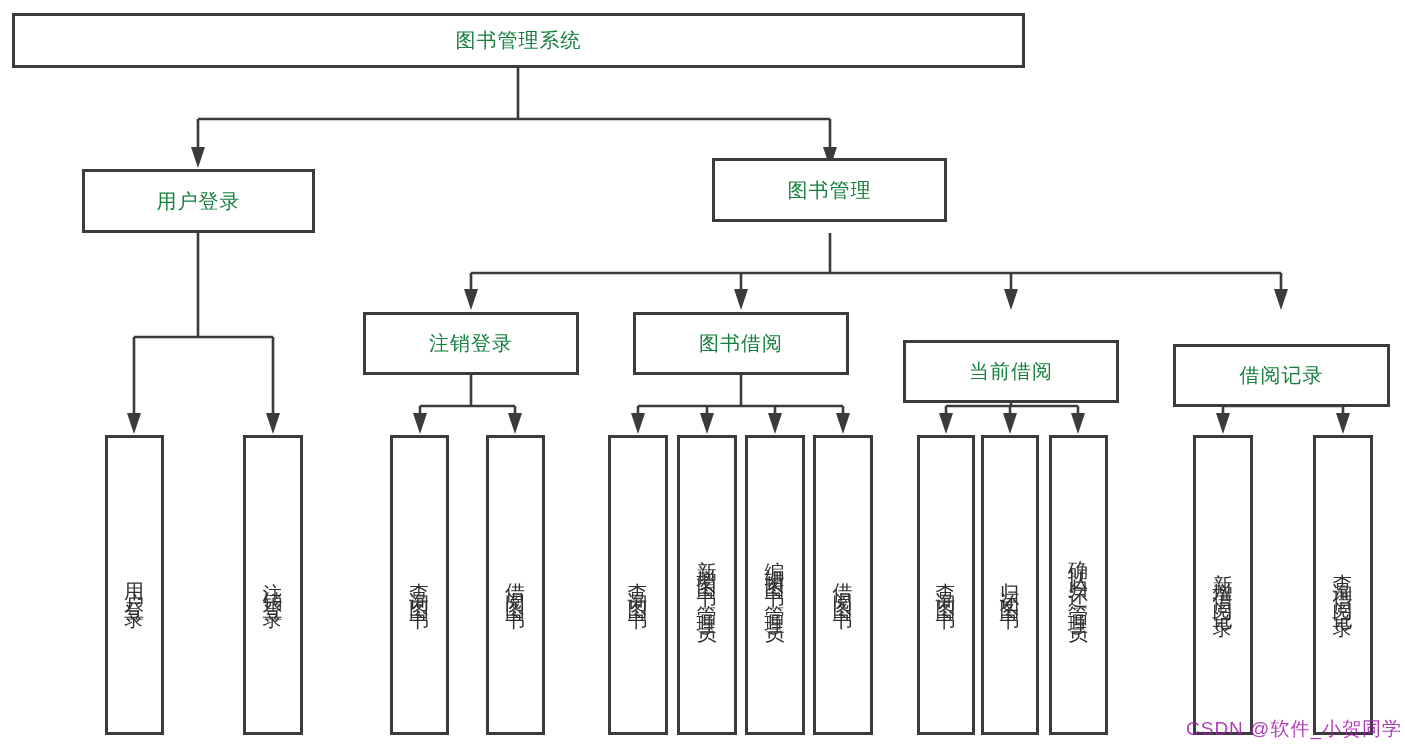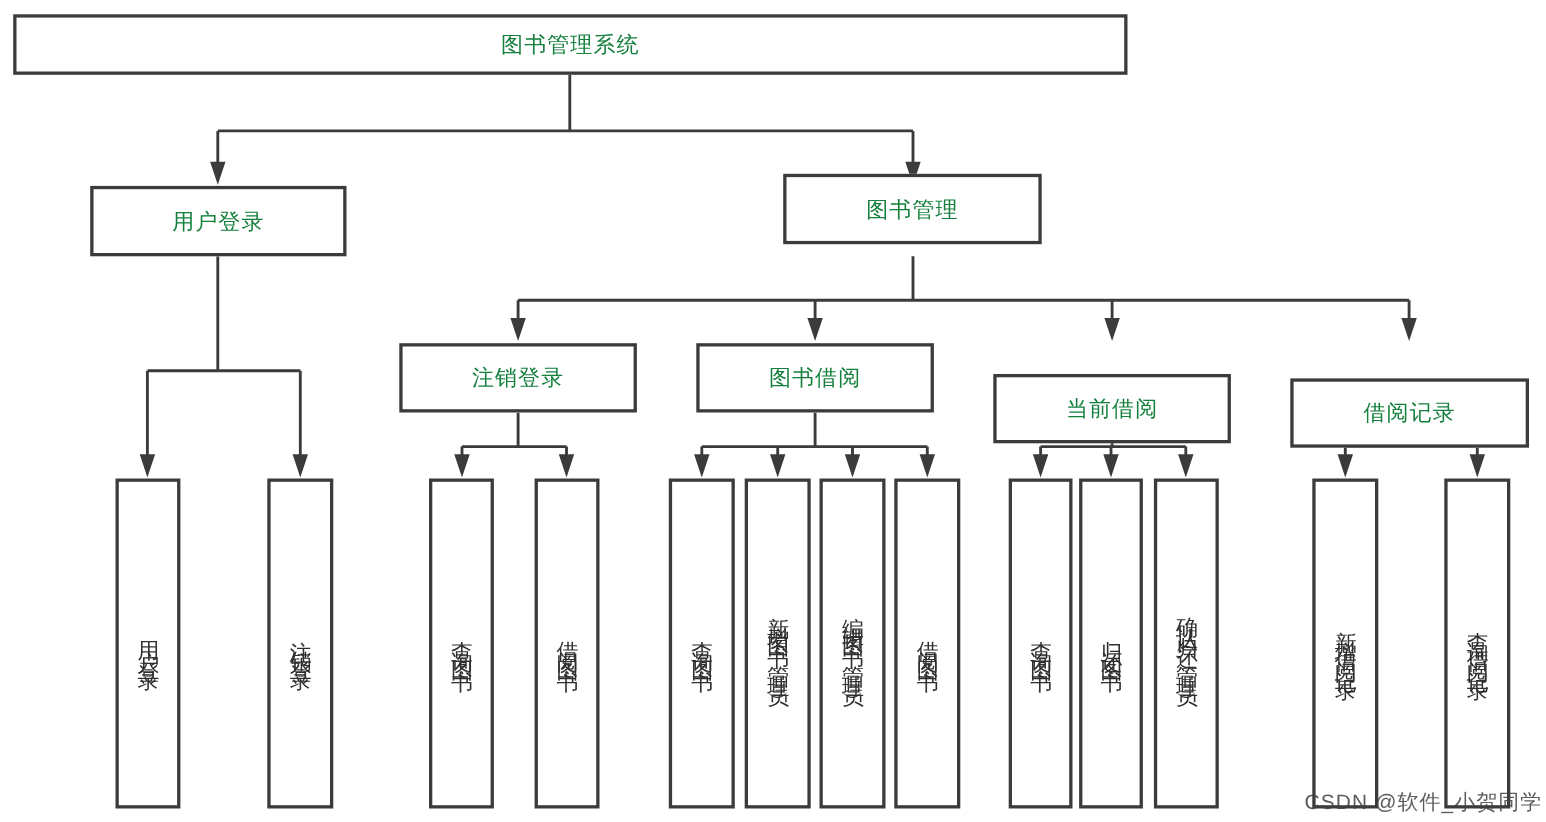--- a/index.html
+++ b/index.html
@@ -71,21 +71,21 @@
   #lf-9  { left: 917px;  width: 58px; }
   #lf-10 { left: 981px;  width: 58px; }
   #lf-11 { left: 1049px; width: 59px; }
   #lf-12 { left: 1193px; width: 60px; }
   #lf-13 { left: 1313px; width: 60px; }
   #watermark {
     position: absolute;
     left: 1186px;
     top: 716px;
     font-size: 19px;
-    color: #404040;
+    color: #a21caf;
     opacity: 0.85;
     letter-spacing: 1px;
     white-space: nowrap;
     z-index: 5;
   }
 </style>
 </head>
 <body>
 
 <div id="canvas">

